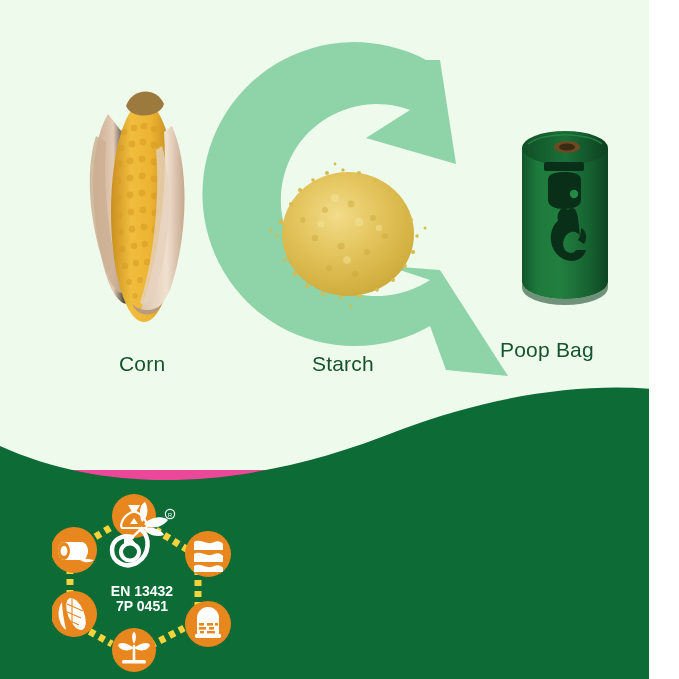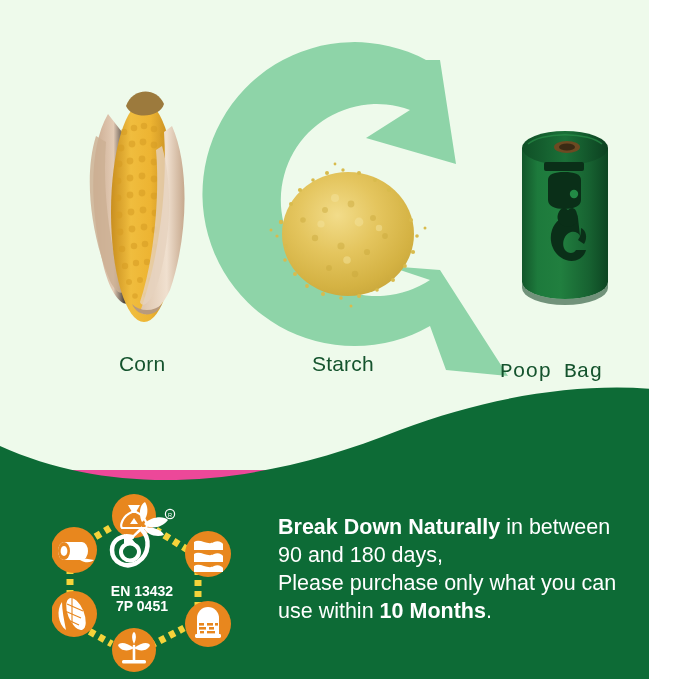--- a/index.html
+++ b/index.html
@@ -65,21 +65,21 @@
   .caption {
     position: absolute;
     font-family: "Liberation Sans", sans-serif;
     font-size: 21px;
     color: #14532d;
     letter-spacing: 0.2px;
     white-space: nowrap;
   }
   .caption-corn  { left: 119px; top: 352px; }
   .caption-starch{ left: 312px; top: 352px; }
-  .caption-bag   { left: 500px; top: 360px; font-family: Liberation Mono, monospace; }
+  .caption-bag   { left: 500px; top: 338px; }
 
   
   .bottom-band {
     position: absolute;
     left: 0; top: 0;
     width: 679px;
     height: 679px;
     pointer-events: none;
   }
 
@@ -432,24 +432,14 @@
 
         <circle cx="118" cy="22" r="4.6" fill="none" stroke="#fff" stroke-width="1.2"></circle>
         <text x="118" y="24.6" font-family="Liberation Sans, sans-serif" font-size="5.6" fill="#fff" text-anchor="middle">R</text>
       </g>
 
       <text x="90" y="104" font-family="Liberation Sans, sans-serif" font-size="14" font-weight="bold" fill="#ffffff" text-anchor="middle">EN 13432</text>
       <text x="90" y="119" font-family="Liberation Sans, sans-serif" font-size="14" font-weight="bold" fill="#ffffff" text-anchor="middle">7P 0451</text>
     </svg>
   </div>
 
-  <div class="message">
-    <span class="line">
-      <span class="strong">Break Down Naturally</span><span> in between</span>
-    </span>
-    <span class="line">90 and 180 days,</span>
-    <span class="line">Please purchase only what you can</span>
-    <span class="line">
-      <span>use within </span><span class="strong">10 Months</span><span>.</span>
-    </span>
-  </div>
 
 </div>
 
 </body></html>

